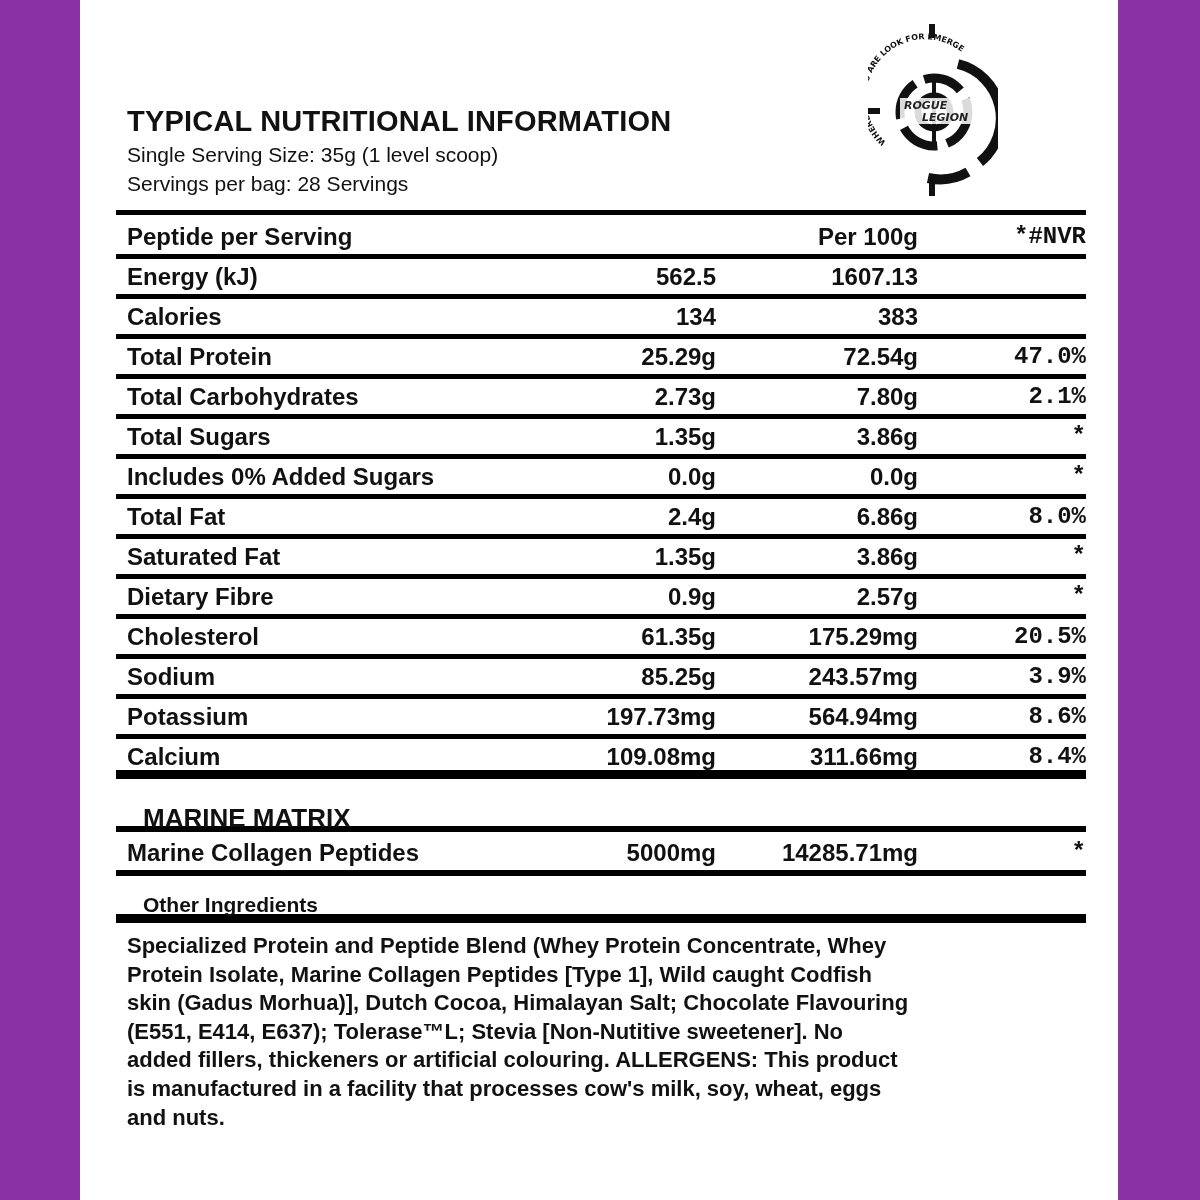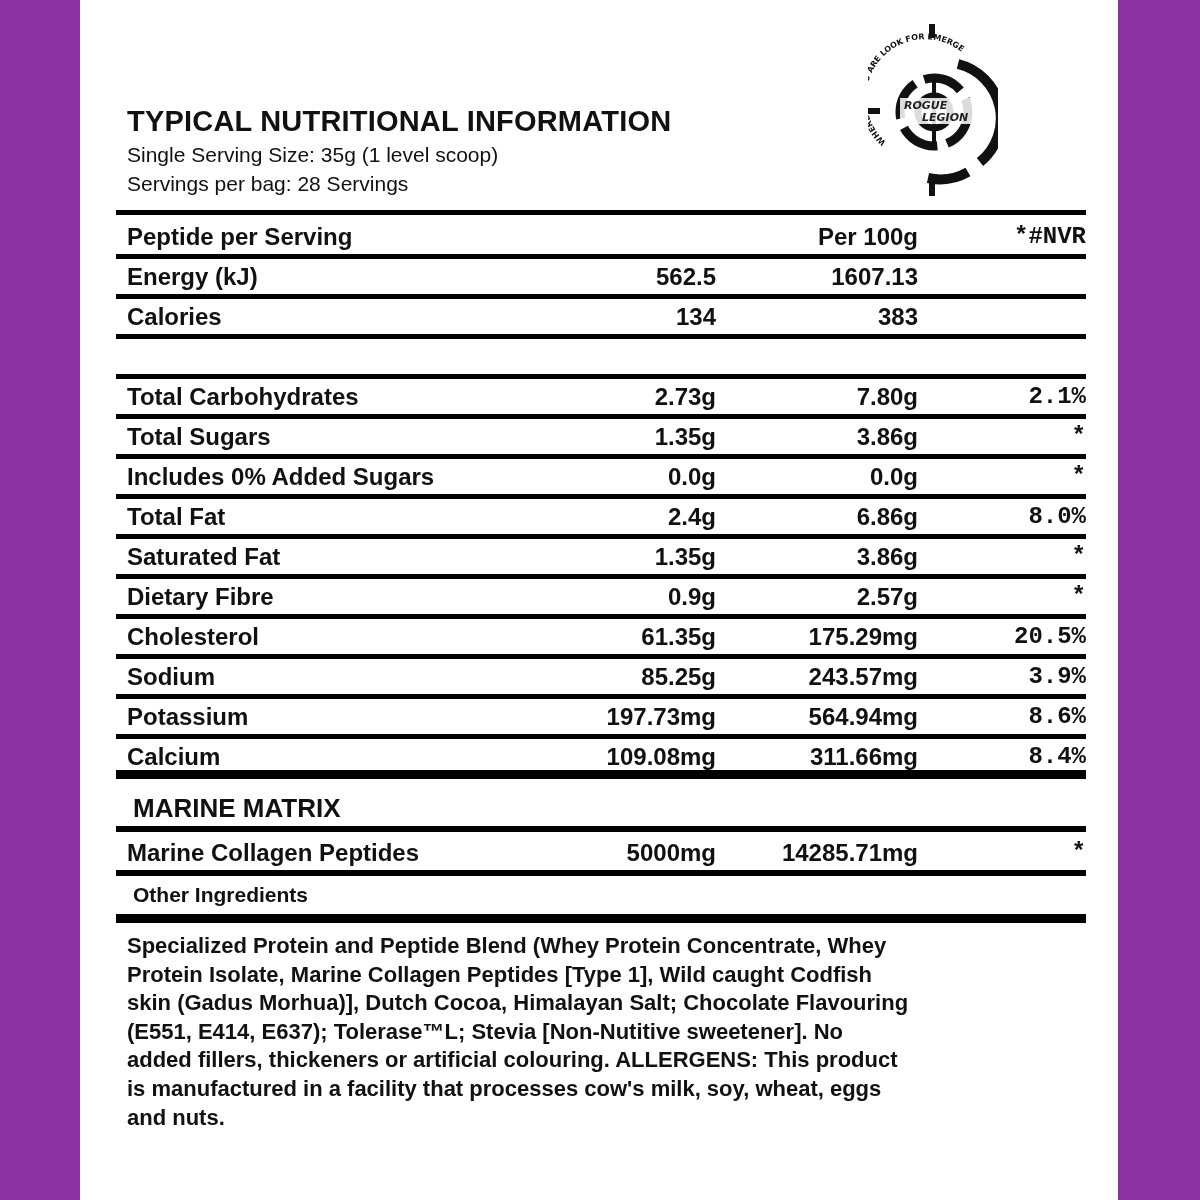--- a/index.html
+++ b/index.html
@@ -35,21 +35,21 @@
     position: absolute; left: 0; width: 970px; height: 36px;
     font-size: 24px; font-weight: bold;
   }
   .row span { position: absolute; top: 4px; white-space: nowrap; }
   .c-name { left: 11px; }
   .c-serv { right: 370px; text-align: right; }
   .c-100  { right: 168px; text-align: right; }
   .c-nvr  { right: 0px; text-align: right; font-family: Liberation Mono, monospace; }
 
   .section-title {
-    position: absolute; left: 11px; font-size: 26px; font-weight: bold; margin: 6px;
+    position: absolute; left: 11px; font-size: 26px; font-weight: bold; margin: 16px;
   }
 
   .ingredients {
     position: absolute; left: 11px; top: 932px; width: 930px;
     font-size: 22px; font-weight: bold; line-height: 28.6px; margin: 0;
   }
 </style>
 </head>
 <body>
 
@@ -112,20 +112,26 @@
     <span class="c-serv">562.5</span>
     <span class="c-100">1607.13</span>
     <span class="c-nvr"></span>
   </div>
   <div class="row" style="top:299px">
     <span class="c-name">Calories</span>
     <span class="c-serv">134</span>
     <span class="c-100">383</span>
     <span class="c-nvr"></span>
   </div>
+  <div class="row" style="top:339px">
+    <span class="c-name">Total Protein</span>
+    <span class="c-serv">25.29g</span>
+    <span class="c-100">72.54g</span>
+    <span class="c-nvr">47.0%</span>
+  </div>
   <div class="row" style="top:379px">
     <span class="c-name">Total Carbohydrates</span>
     <span class="c-serv">2.73g</span>
     <span class="c-100">7.80g</span>
     <span class="c-nvr">2.1%</span>
   </div>
   <div class="row" style="top:419px">
     <span class="c-name">Total Sugars</span>
     <span class="c-serv">1.35g</span>
     <span class="c-100">3.86g</span>

